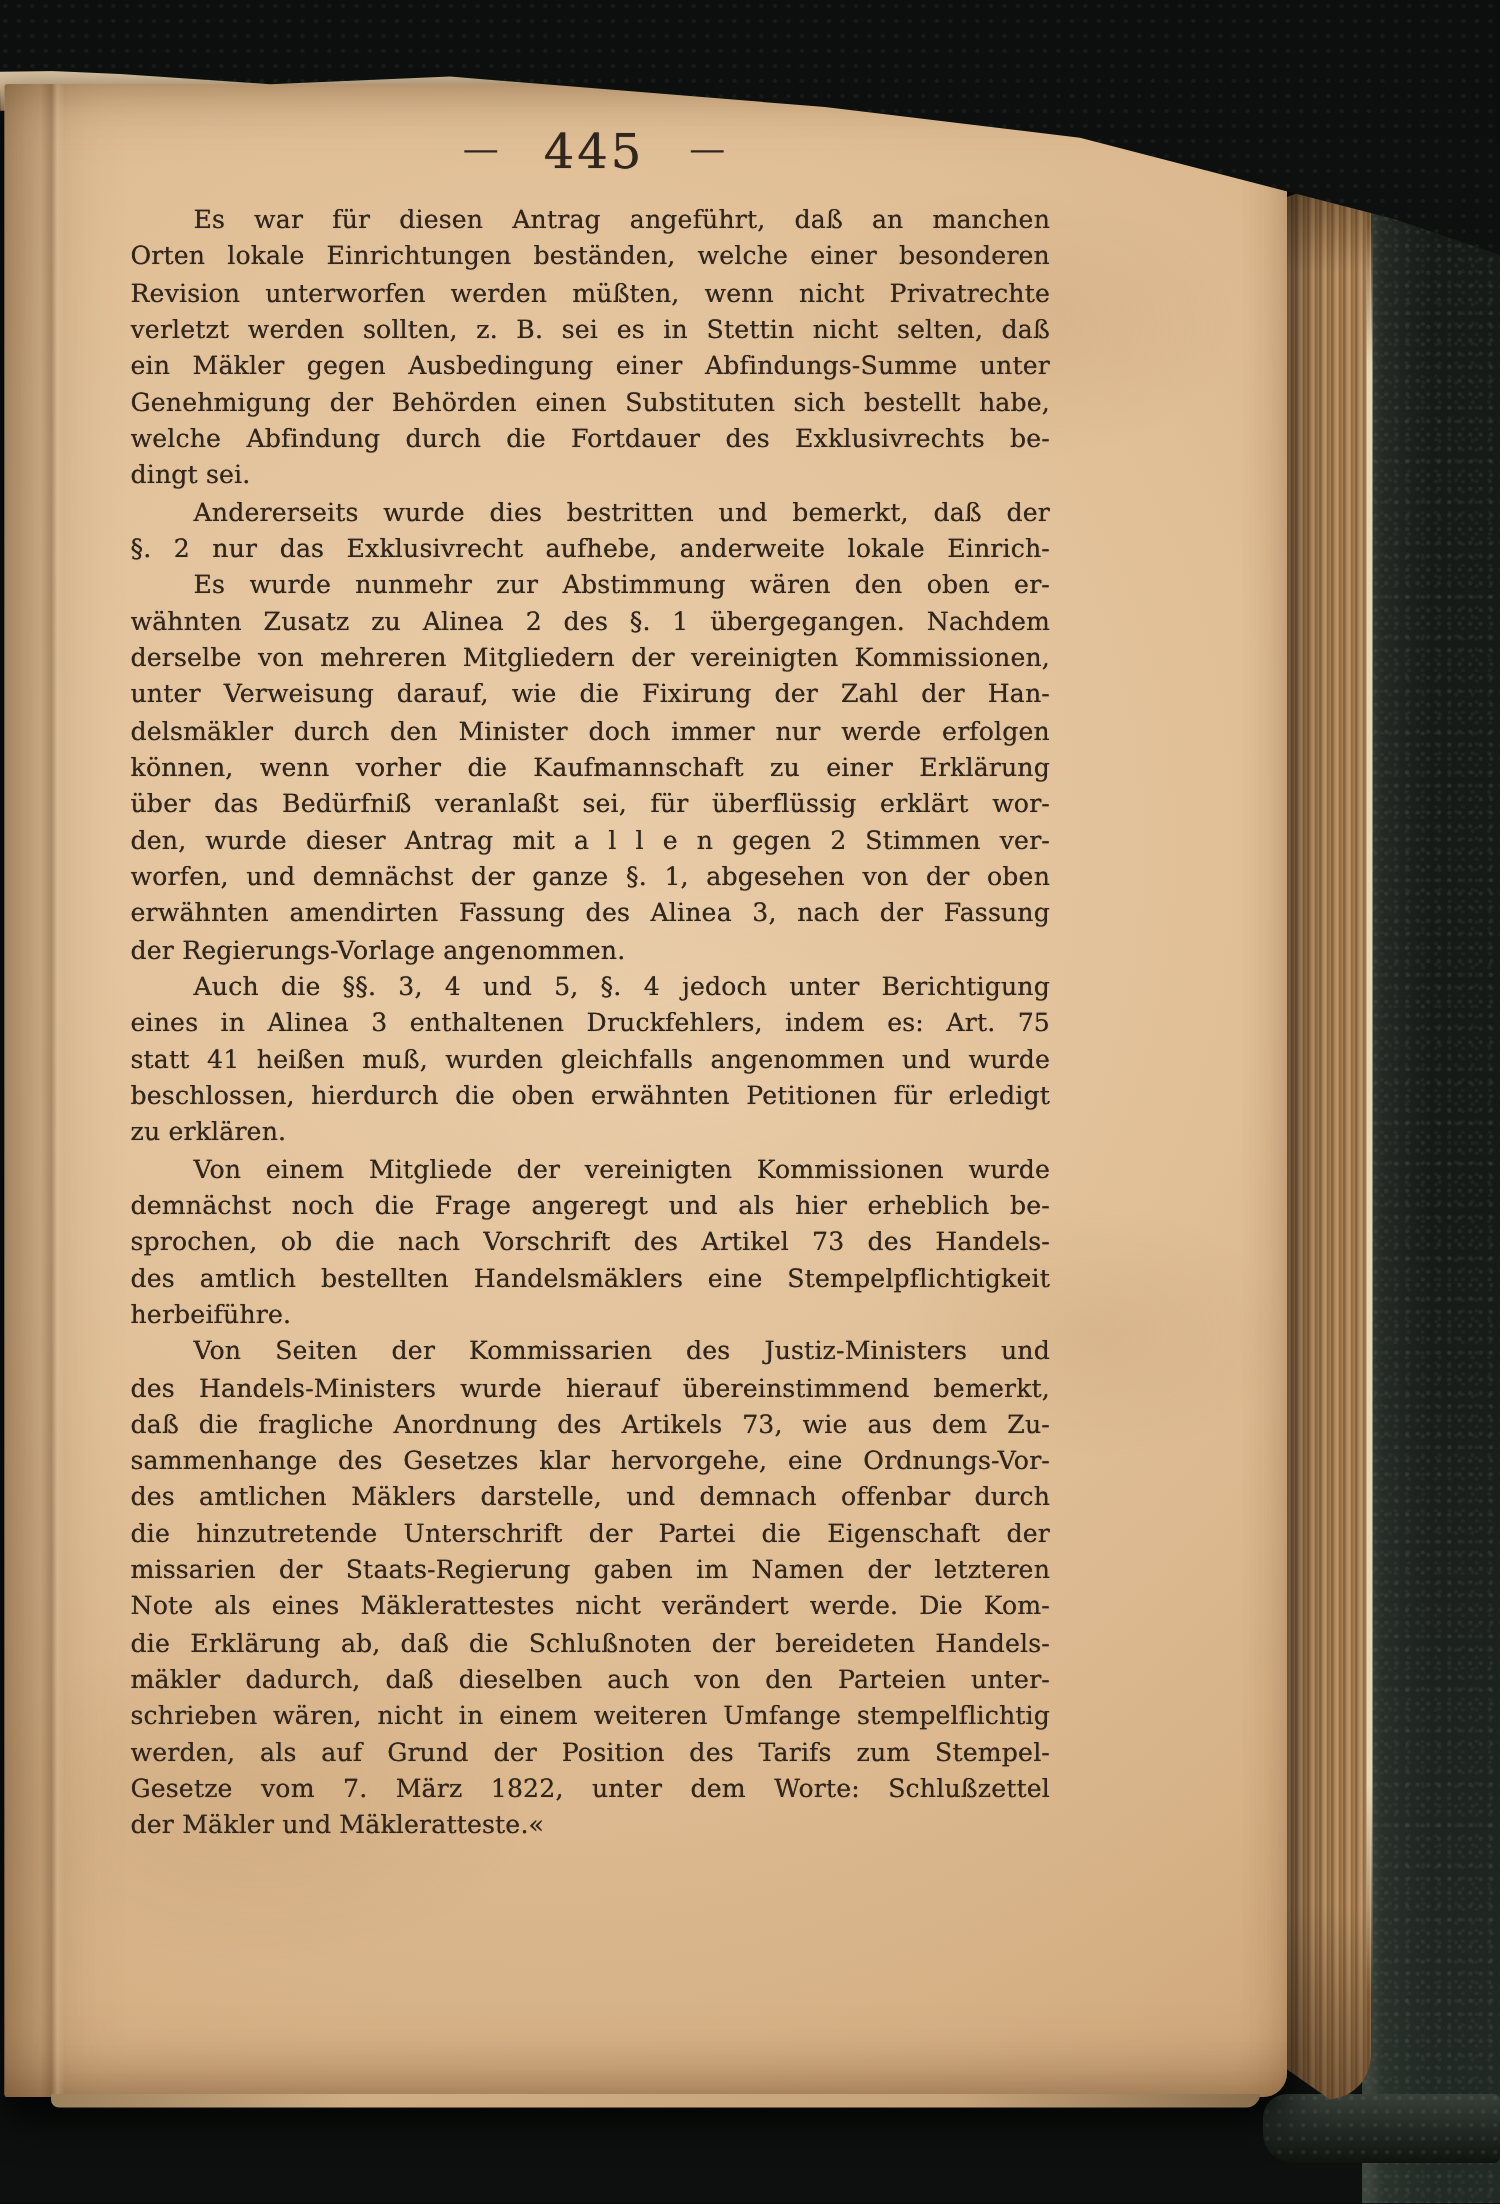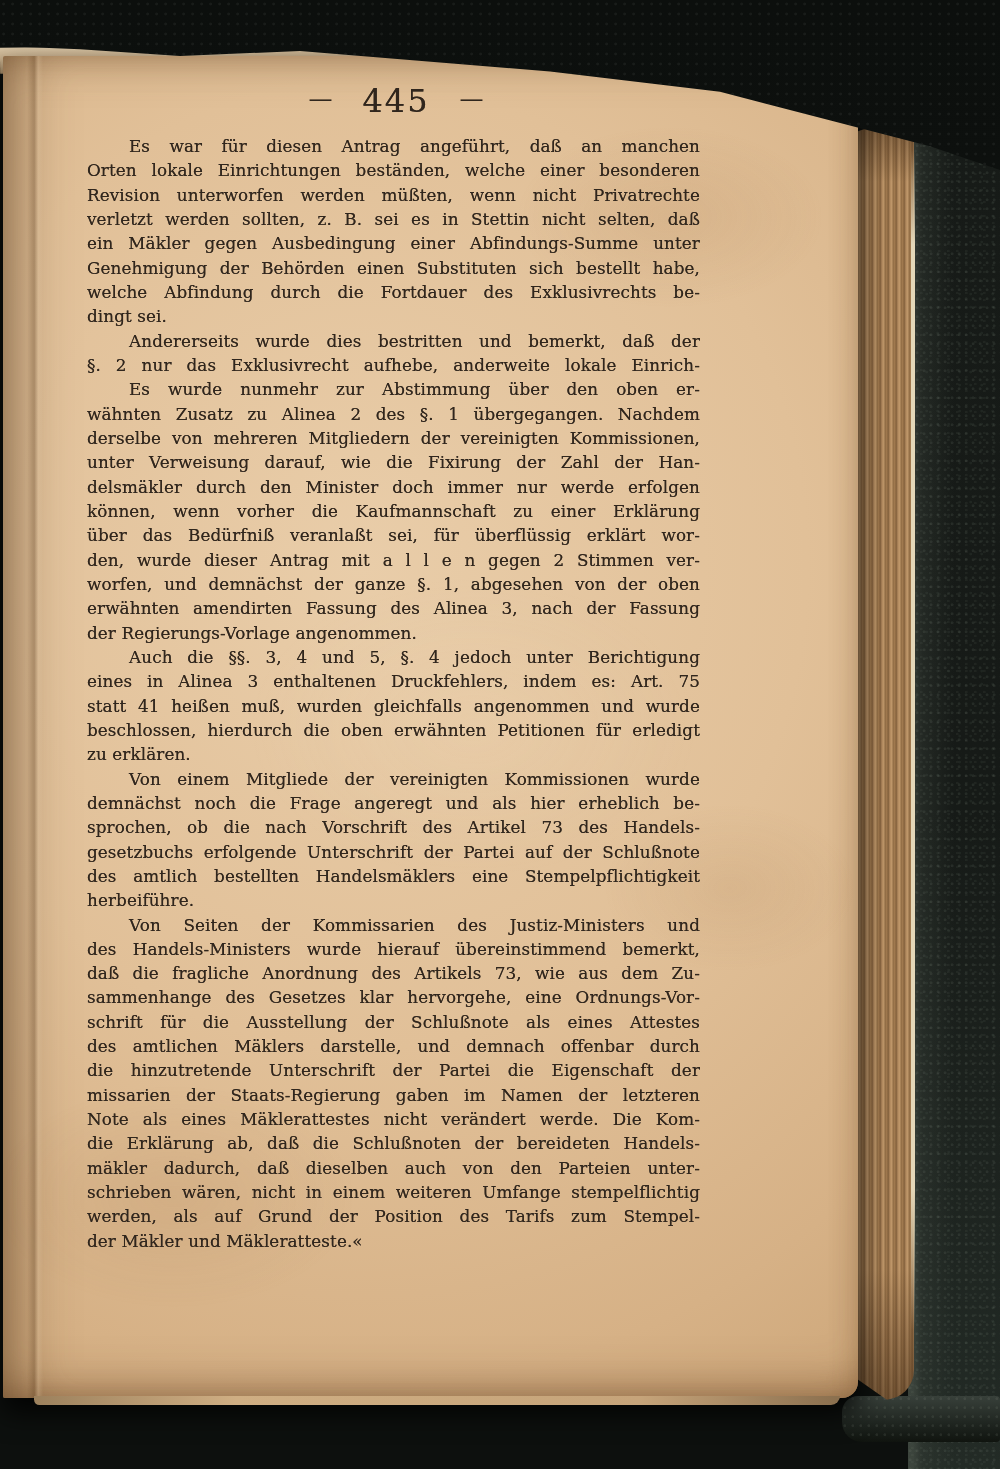--- a/index.html
+++ b/index.html
@@ -165,21 +165,21 @@
         <div class="line">ein Mäkler gegen Ausbedingung einer Abfindungs-Summe unter</div>
         <div class="line">Genehmigung der Behörden einen Substituten sich bestellt habe,</div>
         <div class="line">welche Abfindung durch die Fortdauer des Exklusivrechts be-</div>
         <div class="line last">dingt sei.</div>
       </div>
       <div class="para">
         <div class="line first">Andererseits wurde dies bestritten und bemerkt, daß der</div>
         <div class="line">§. 2 nur das Exklusivrecht aufhebe, anderweite lokale Einrich-</div>
       </div>
       <div class="para">
-        <div class="line first">Es wurde nunmehr zur Abstimmung über den oben er-</div>
+        <div class="line first">Es wurde nunmehr zur Abstimmung wären den oben er-</div>
         <div class="line">wähnten Zusatz zu Alinea 2 des §. 1 übergegangen. Nachdem</div>
         <div class="line">derselbe von mehreren Mitgliedern der vereinigten Kommissionen,</div>
         <div class="line">unter Verweisung darauf, wie die Fixirung der Zahl der Han-</div>
         <div class="line">delsmäkler durch den Minister doch immer nur werde erfolgen</div>
         <div class="line">können, wenn vorher die Kaufmannschaft zu einer Erklärung</div>
         <div class="line">über das Bedürfniß veranlaßt sei, für überflüssig erklärt wor-</div>
         <div class="line">den, wurde dieser Antrag mit a l l e n gegen 2 Stimmen ver-</div>
         <div class="line">worfen, und demnächst der ganze §. 1, abgesehen von der oben</div>
         <div class="line">erwähnten amendirten Fassung des Alinea 3, nach der Fassung</div>
         <div class="line last">der Regierungs-Vorlage angenommen.</div>
@@ -188,35 +188,34 @@
         <div class="line first">Auch die §§. 3, 4 und 5, §. 4 jedoch unter Berichtigung</div>
         <div class="line">eines in Alinea 3 enthaltenen Druckfehlers, indem es: Art. 75</div>
         <div class="line">statt 41 heißen muß, wurden gleichfalls angenommen und wurde</div>
         <div class="line">beschlossen, hierdurch die oben erwähnten Petitionen für erledigt</div>
         <div class="line last">zu erklären.</div>
       </div>
       <div class="para">
         <div class="line first">Von einem Mitgliede der vereinigten Kommissionen wurde</div>
         <div class="line">demnächst noch die Frage angeregt und als hier erheblich be-</div>
         <div class="line">sprochen, ob die nach Vorschrift des Artikel 73 des Handels-</div>
-        <div class="line">gesetzbuchs erfolgende Unterschrift der Partei auf der Schlußnote</div>
         <div class="line">des amtlich bestellten Handelsmäklers eine Stempelpflichtigkeit</div>
         <div class="line last">herbeiführe.</div>
       </div>
       <div class="para">
         <div class="line first">Von Seiten der Kommissarien des Justiz-Ministers und</div>
         <div class="line">des Handels-Ministers wurde hierauf übereinstimmend bemerkt,</div>
         <div class="line">daß die fragliche Anordnung des Artikels 73, wie aus dem Zu-</div>
         <div class="line">sammenhange des Gesetzes klar hervorgehe, eine Ordnungs-Vor-</div>
-        <div class="line">schrift für die Ausstellung der Schlußnote als eines Attestes</div>
         <div class="line">des amtlichen Mäklers darstelle, und demnach offenbar durch</div>
         <div class="line">die hinzutretende Unterschrift der Partei die Eigenschaft der</div>
         <div class="line">missarien der Staats-Regierung gaben im Namen der letzteren</div>
         <div class="line">Note als eines Mäklerattestes nicht verändert werde. Die Kom-</div>
         <div class="line">die Erklärung ab, daß die Schlußnoten der bereideten Handels-</div>
         <div class="line">mäkler dadurch, daß dieselben auch von den Parteien unter-</div>
         <div class="line">schrieben wären, nicht in einem weiteren Umfange stempelflichtig</div>
         <div class="line">werden, als auf Grund der Position des Tarifs zum Stempel-</div>
+        <div class="line">Gesetze vom 7. März 1822, unter dem Worte: Schlußzettel</div>
         <div class="line last">der Mäkler und Mäkleratteste.«</div>
       </div>
     </div>
 
 </div>
 
 </body></html>

